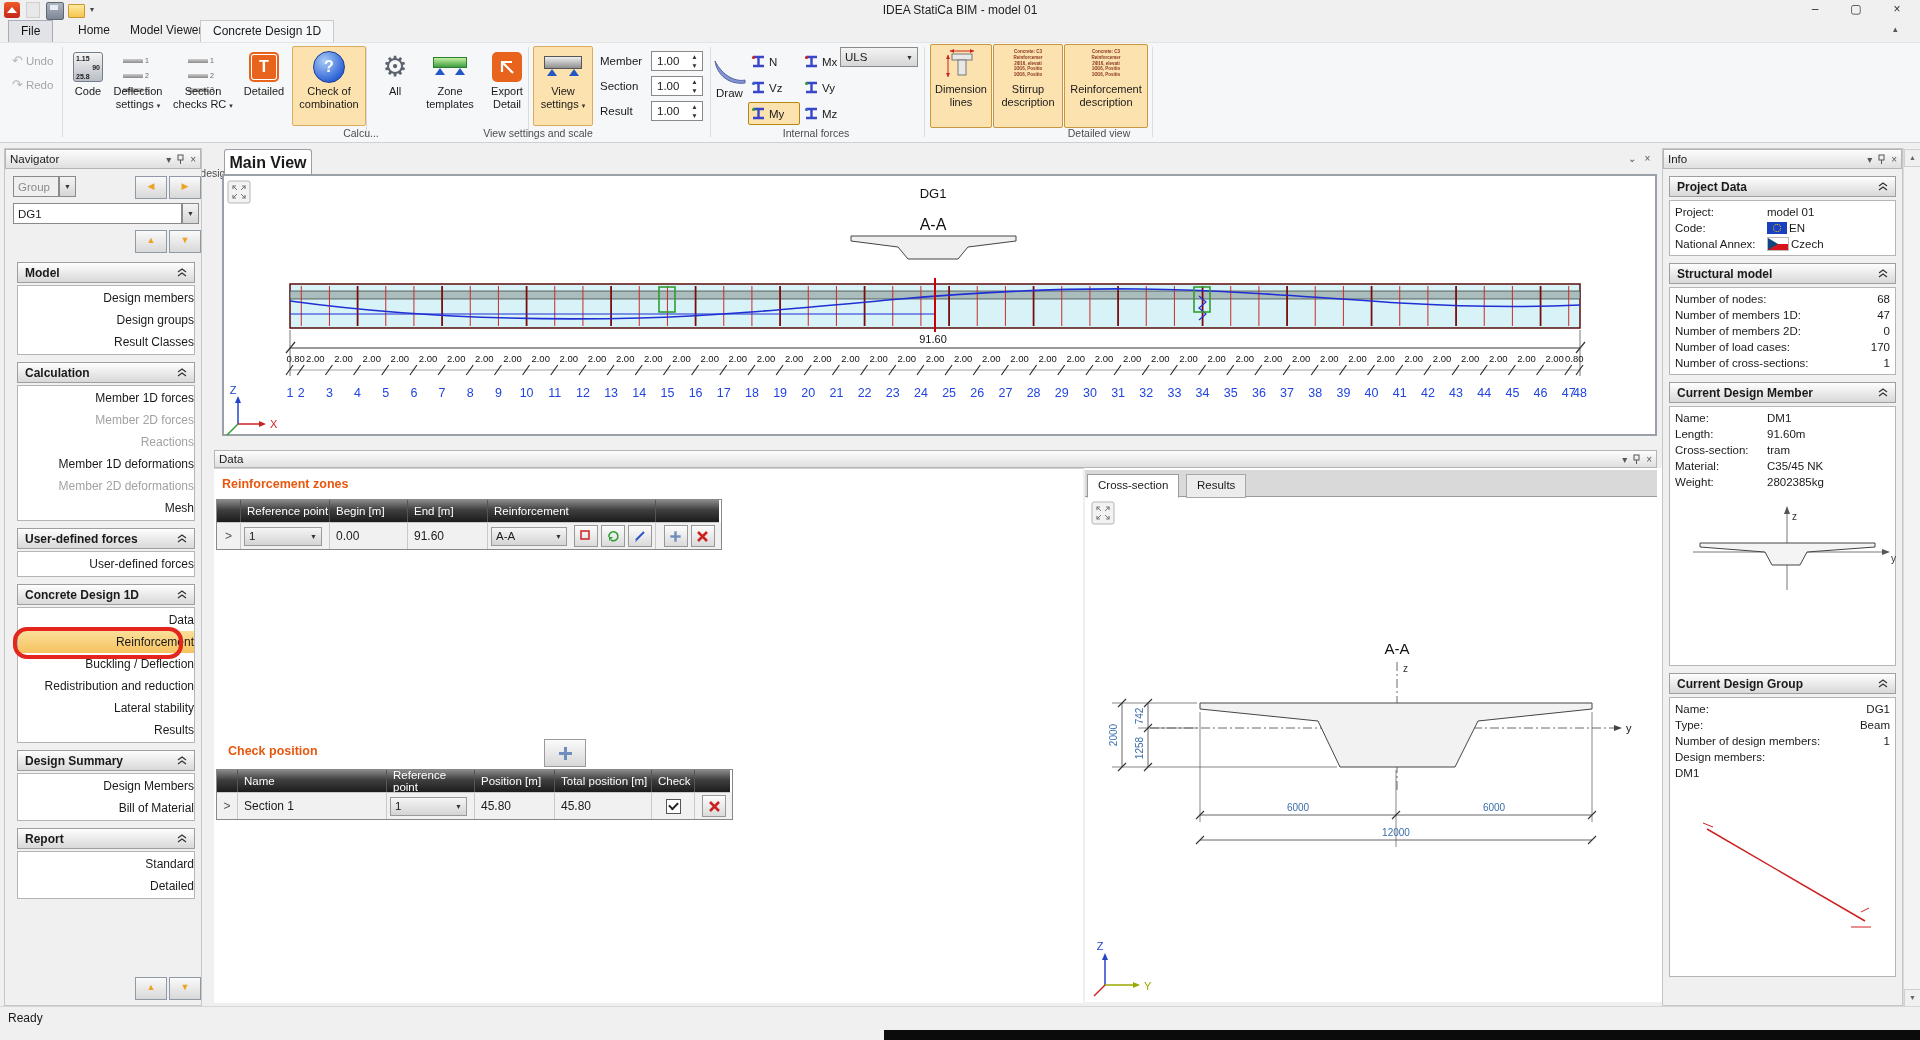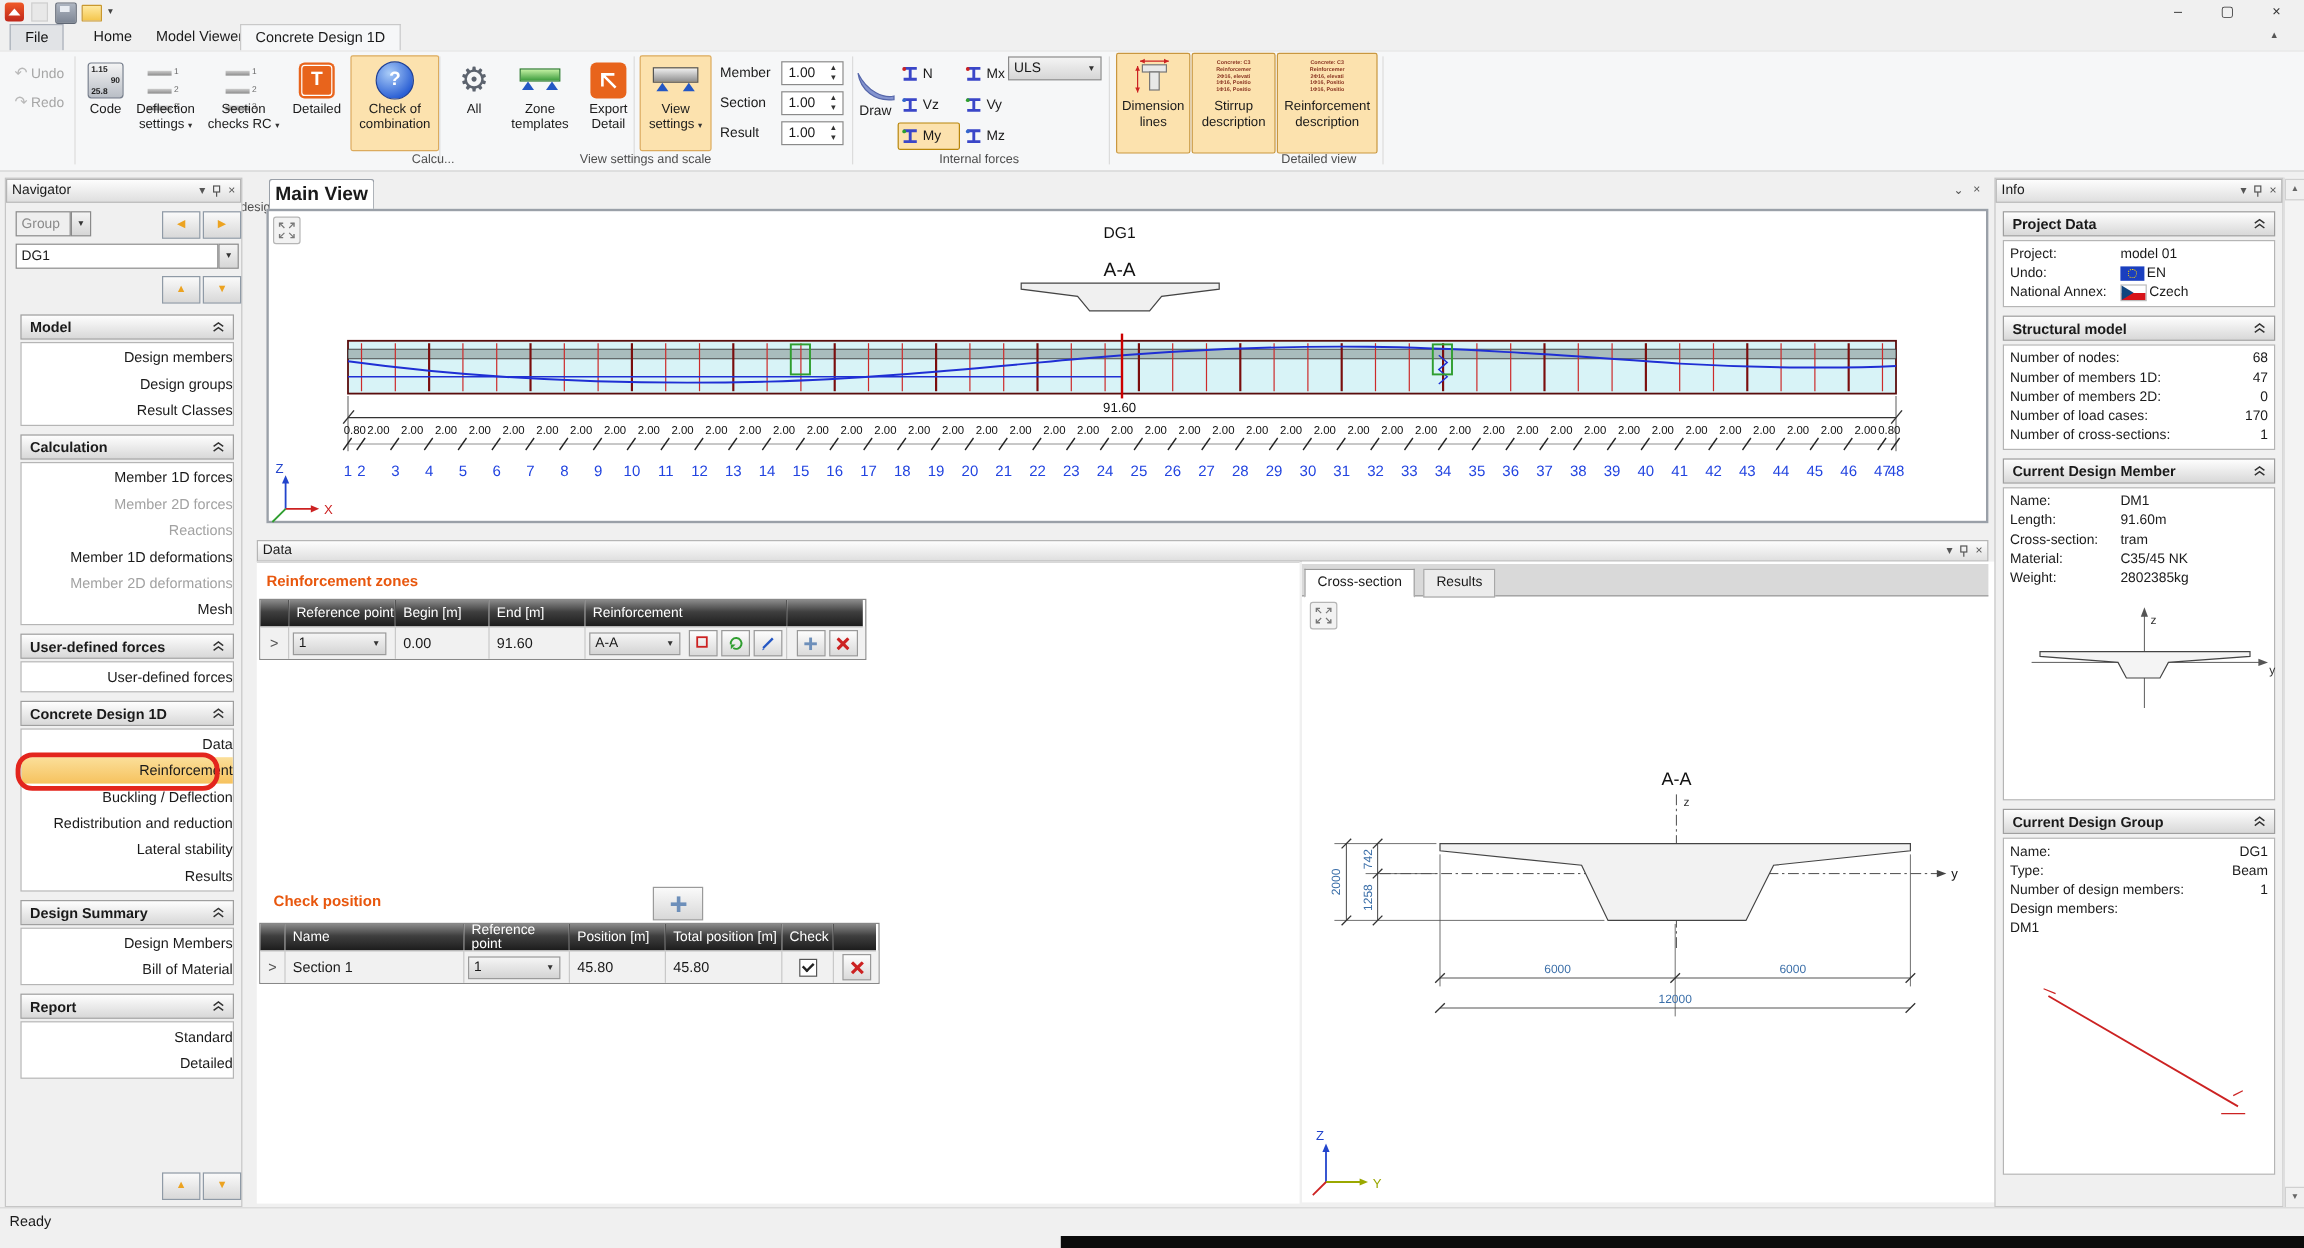--- a/index.html
+++ b/index.html
@@ -140,20 +140,21 @@
 </style>
 </head>
 <body>
 
 <div id="titlebar" class="abs">
   <div id="app-icon" class="abs qat"></div>
   <div id="new-icon" class="abs qat"></div>
   <div id="save-icon" class="abs qat"></div>
   <div id="open-icon" class="abs qat"></div>
   <div id="qat-caret" class="abs">▾</div>
+  <div id="title-text" class="abs">IDEA StatiCa BIM - model 01</div>
   <div id="btn-min" class="abs winbtn">–</div>
   <div id="btn-max" class="abs winbtn">▢</div>
   <div id="btn-close" class="abs winbtn">×</div>
 </div>
 
 <div id="tabrow" class="abs">
   <div id="tab-file" class="rtab">File</div>
   <div id="tab-home" class="rtab">Home</div>
   <div id="tab-mv" class="rtab">Model Viewer</div>
   <div id="tab-cd" class="rtab">Concrete Design 1D</div>
@@ -894,21 +895,21 @@
           </svg></span>
       </div>
     <div class="info-box" id="pd-rows">
         <div class="info-row irow">
           <span class="lbl">Project:</span>
           <span class="val-col" style="display: flex; align-items: center;">
             <span>model 01</span>
           </span>
         </div>
         <div class="info-row irow">
-          <span class="lbl">Undo:</span>
+          <span class="lbl">Code:</span>
           <span class="val-col" style="display: flex; align-items: center;">
             <span class="flag flag-eu"></span>
             <span>EN</span>
           </span>
         </div>
         <div class="info-row irow">
           <span class="lbl">National Annex:</span>
           <span class="val-col" style="display: flex; align-items: center;">
             <span class="flag flag-cz"></span>
             <span>Czech</span>

